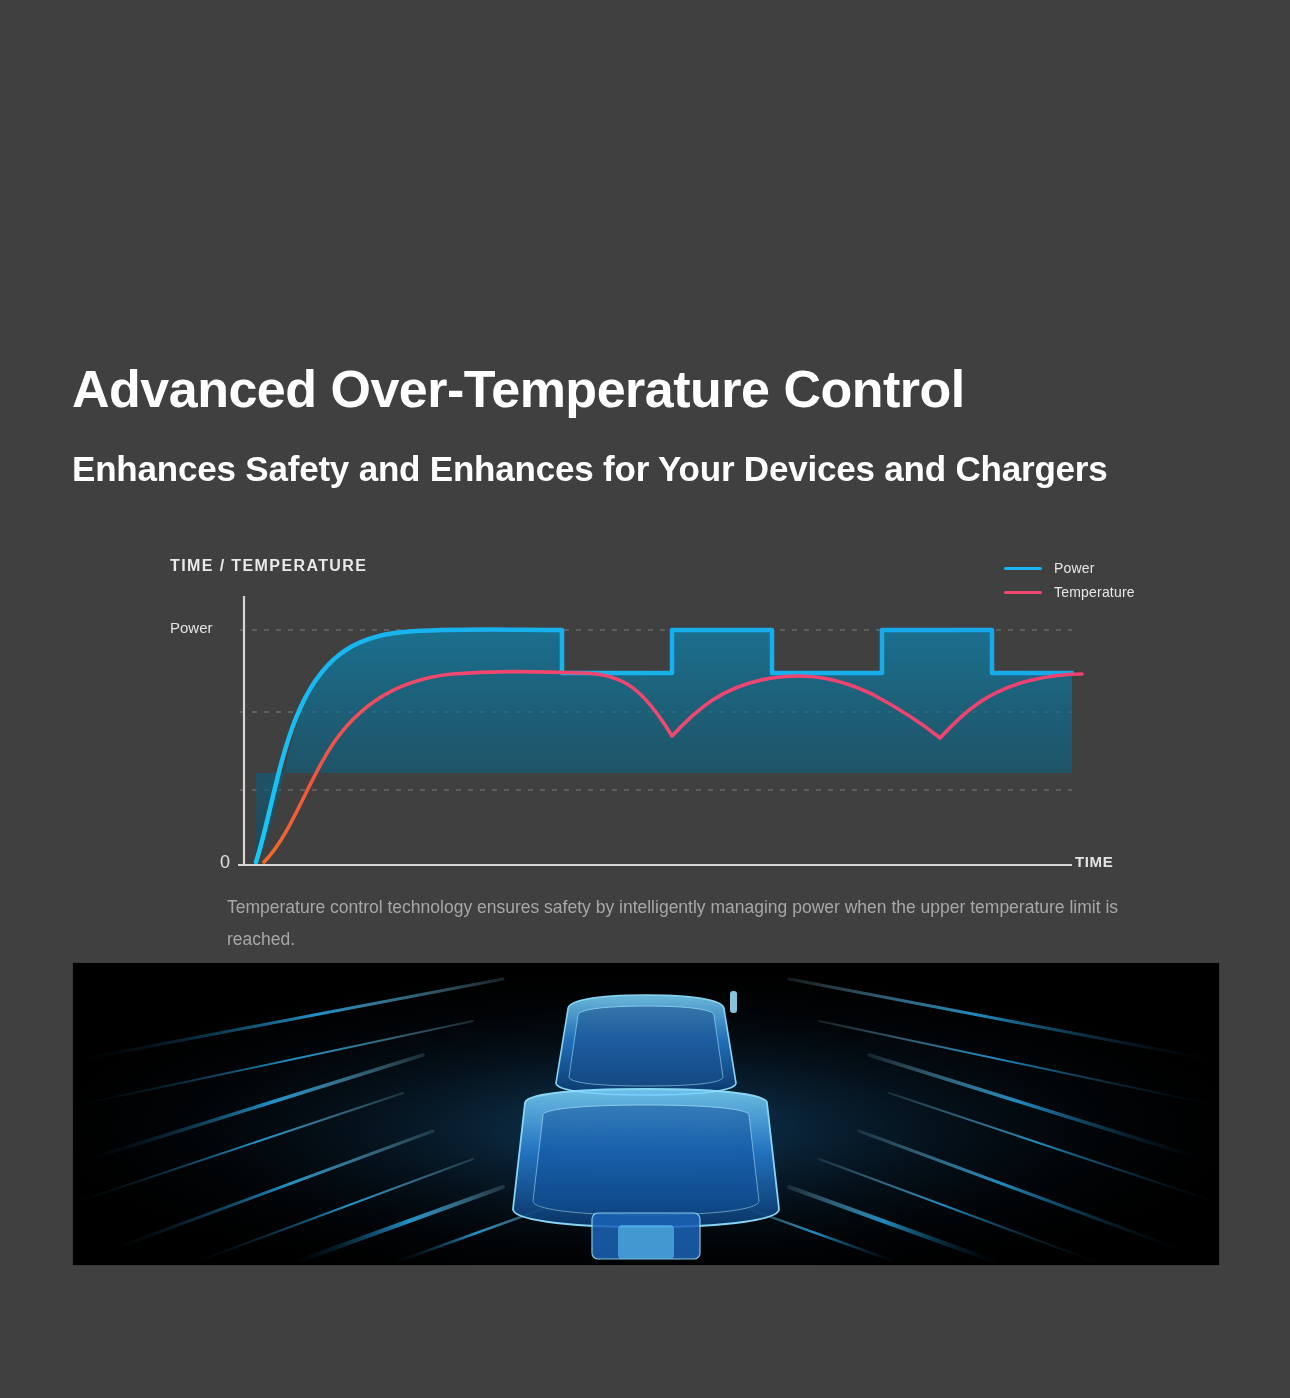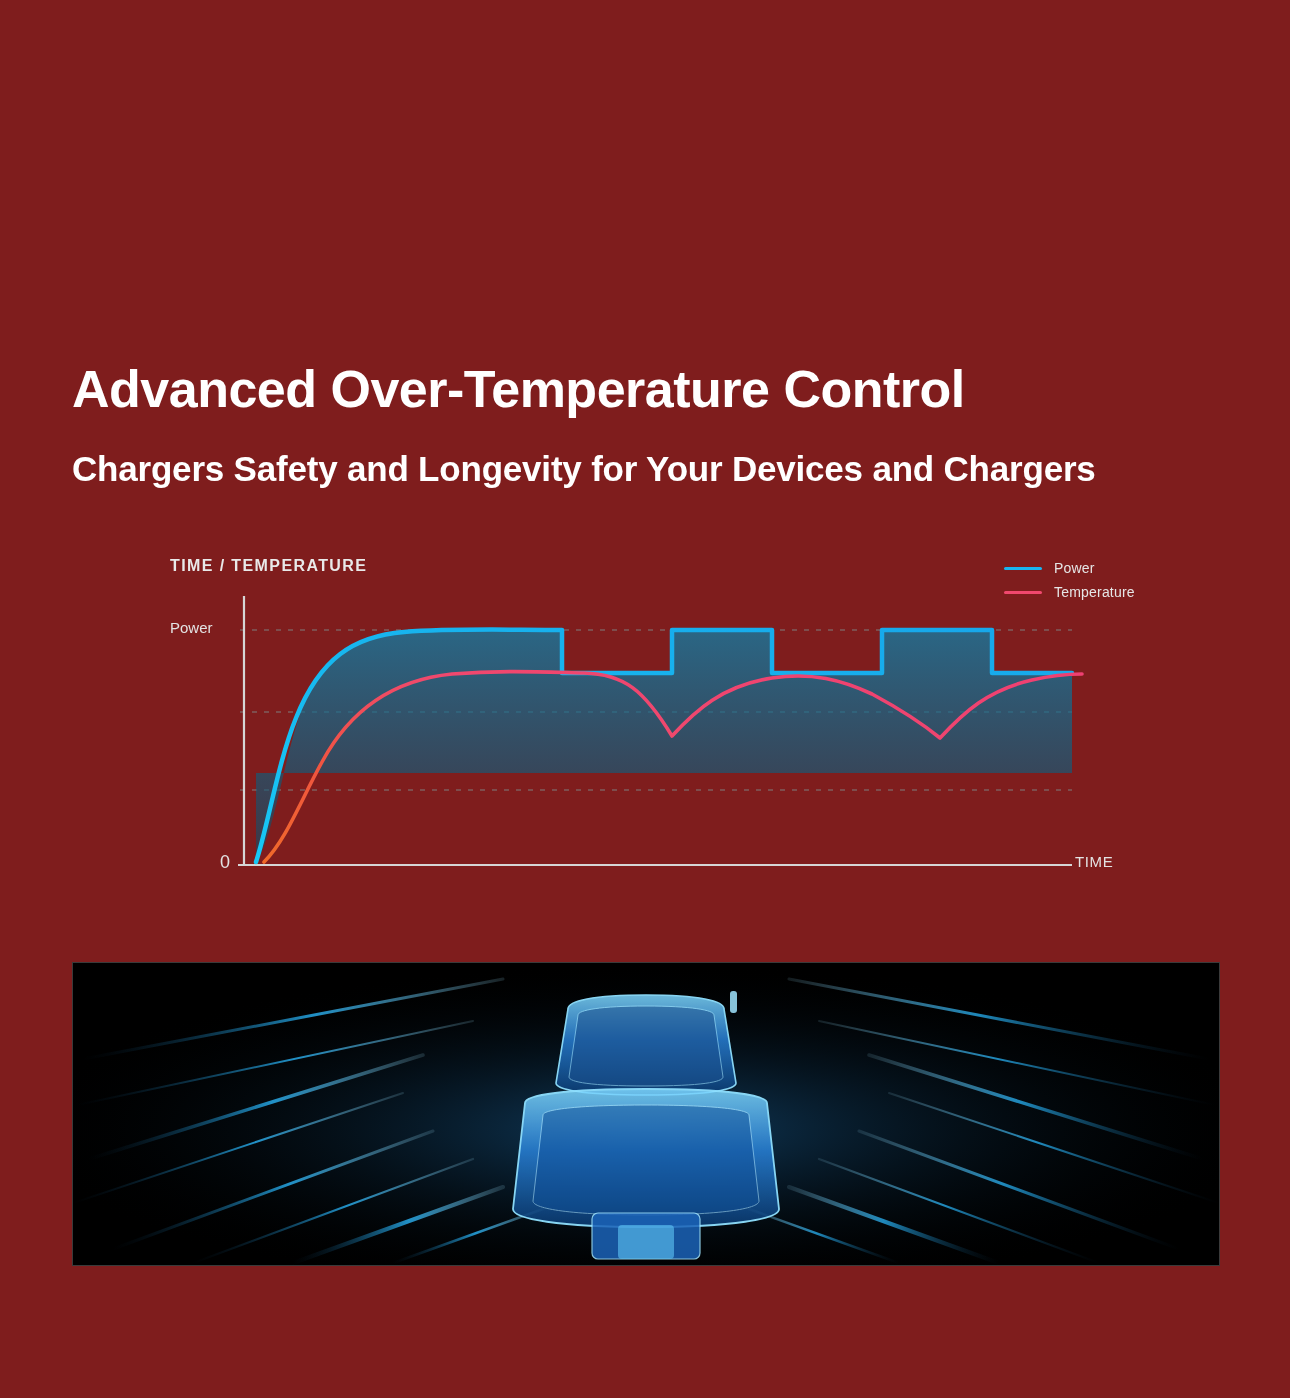--- a/index.html
+++ b/index.html
@@ -11,21 +11,21 @@
     width: 1290px;
     height: 1398px;
     position: relative;
     font-family: "Liberation Sans", sans-serif;
     color: #ffffff;
     overflow: hidden;
   }
   .page {
     position: absolute;
     inset: 0;
-    background: #7f1d1d;
+    background: #404040;
   }
 
   
   .headline {
     position: absolute;
     left: 72px;
     top: 325px;
     width: 1140px;
     font-size: 52px;
     font-weight: 700;
@@ -103,21 +103,21 @@
     left: 148px;
     top: 312px;
     font-size: 18px;
     color: #e3e3e3;
   }
   .axis-label-time {
     position: absolute;
     left: 1003px;
     top: 313px;
     font-size: 15px;
-    font-weight: 400;
+    font-weight: 700;
     letter-spacing: 0.6px;
     color: #e3e3e3;
   }
   .chart-caption {
     position: absolute;
     left: 155px;
     top: 352px;
     width: 930px;
     font-size: 17.5px;
     line-height: 1.8;
@@ -136,21 +136,21 @@
     overflow: hidden;
   }
   .hero svg { display: block; }
 </style>
 </head>
 <body>
 
 <div class="page">
 
   <h1 class="headline">Advanced Over-Temperature Control</h1>
-  <h2 class="subhead">Chargers Safety and Longevity for Your Devices and Chargers</h2>
+  <h2 class="subhead">Enhances Safety and Enhances for Your Devices and Chargers</h2>
 
   <div class="chart-block">
 
     <div class="chart-title">TIME / TEMPERATURE</div>
 
     <div class="legend">
       <div class="legend-row">
         <span class="legend-swatch" style="background:#19b5f0"></span>
         <span class="legend-label">Power</span>
       </div>
@@ -213,20 +213,21 @@
              C430,130 470,132 512,133
              C552,134 572,150 600,196
              C624,170 650,146 700,138
              C740,132 770,140 800,154
              C826,168 846,180 868,198
              C892,172 916,150 960,140
              C986,134 1000,134 1010,134"></path>
       </svg>
     </div>
 
+    <div class="chart-caption">Temperature control technology ensures safety by intelligently managing power when the upper temperature limit is reached.</div>
   </div>
 
   <div class="hero">
     <svg width="1146" height="302" viewBox="0 0 1146 302" xmlns="http://www.w3.org/2000/svg">
       <defs>
         <linearGradient id="streak" x1="0" y1="0" x2="1" y2="0">
           <stop offset="0%" stop-color="#0a2b44" stop-opacity="0"></stop>
           <stop offset="55%" stop-color="#26a9e8" stop-opacity="0.85"></stop>
           <stop offset="100%" stop-color="#9fe4ff" stop-opacity="0.15"></stop>
         </linearGradient>

